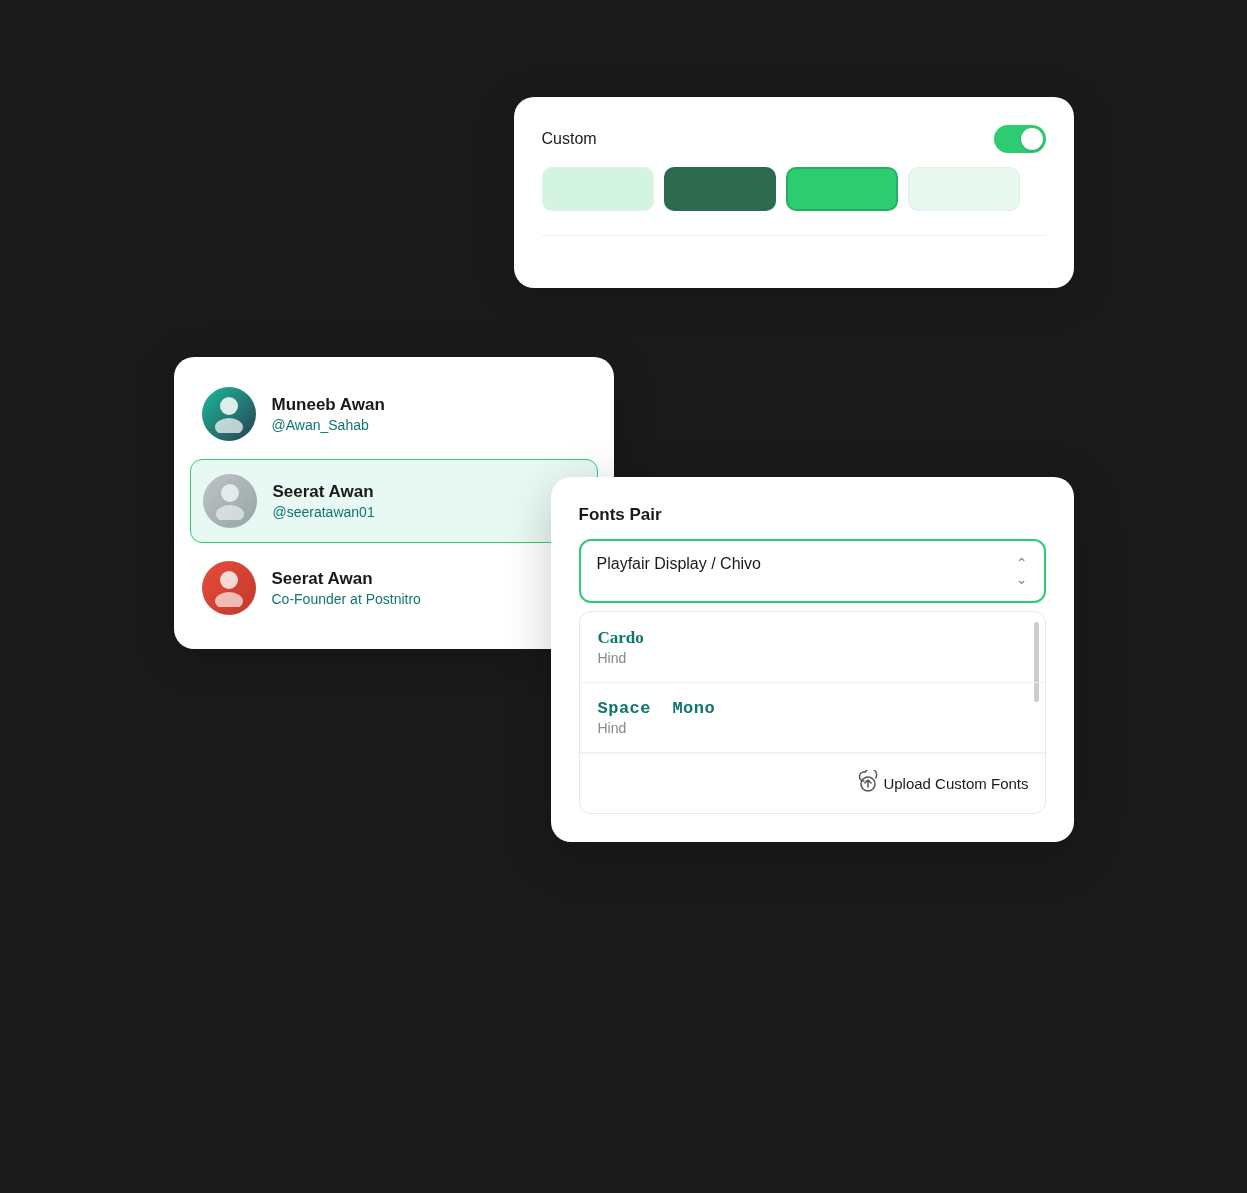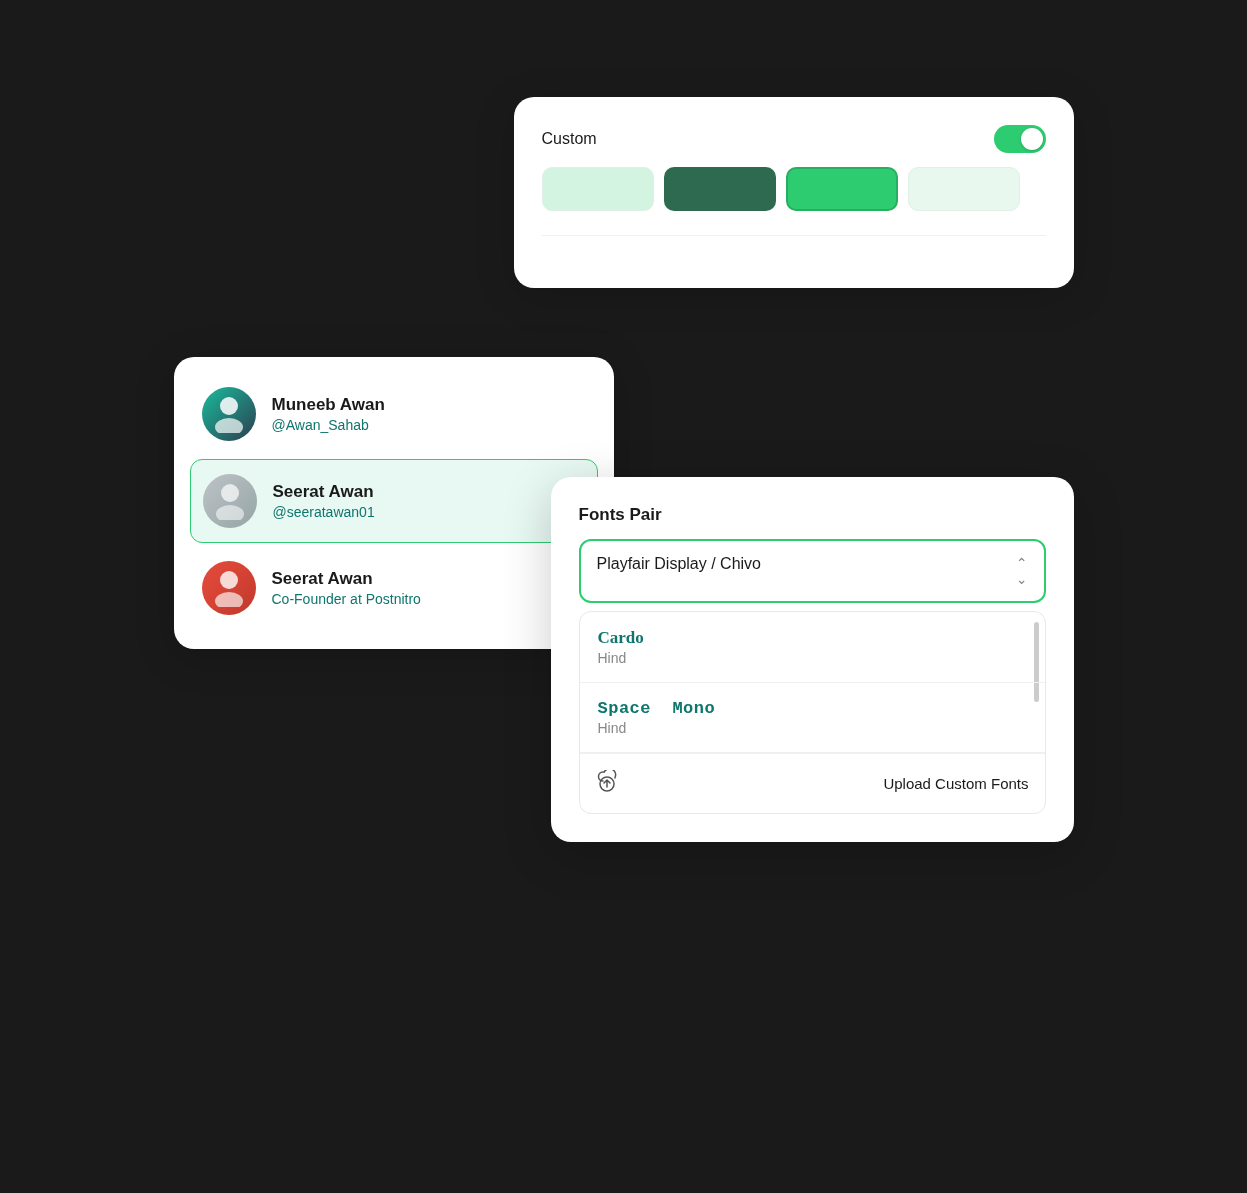--- a/index.html
+++ b/index.html
@@ -284,21 +284,21 @@
       top: 10px;
       width: 5px;
       height: 80px;
       background: #cccccc;
       border-radius: 3px;
     }
 
     .upload-button {
       display: flex;
       align-items: center;
-      justify-content: space-between;
+      justify-content: flex-end;
       gap: 4px;
       padding: 16px;
       border-top: 1px solid #f0f0f0;
       cursor: pointer;
       font-size: 15px;
       font-weight: 500;
       color: #1a1a1a;
     }
 
     .upload-icon {

